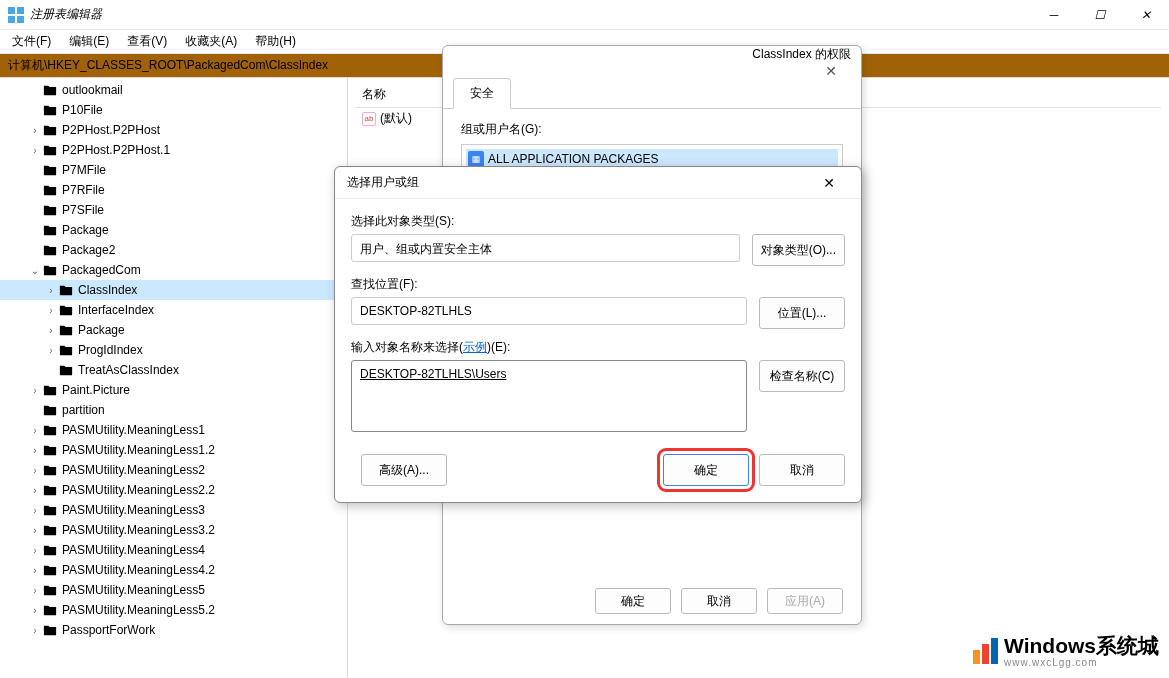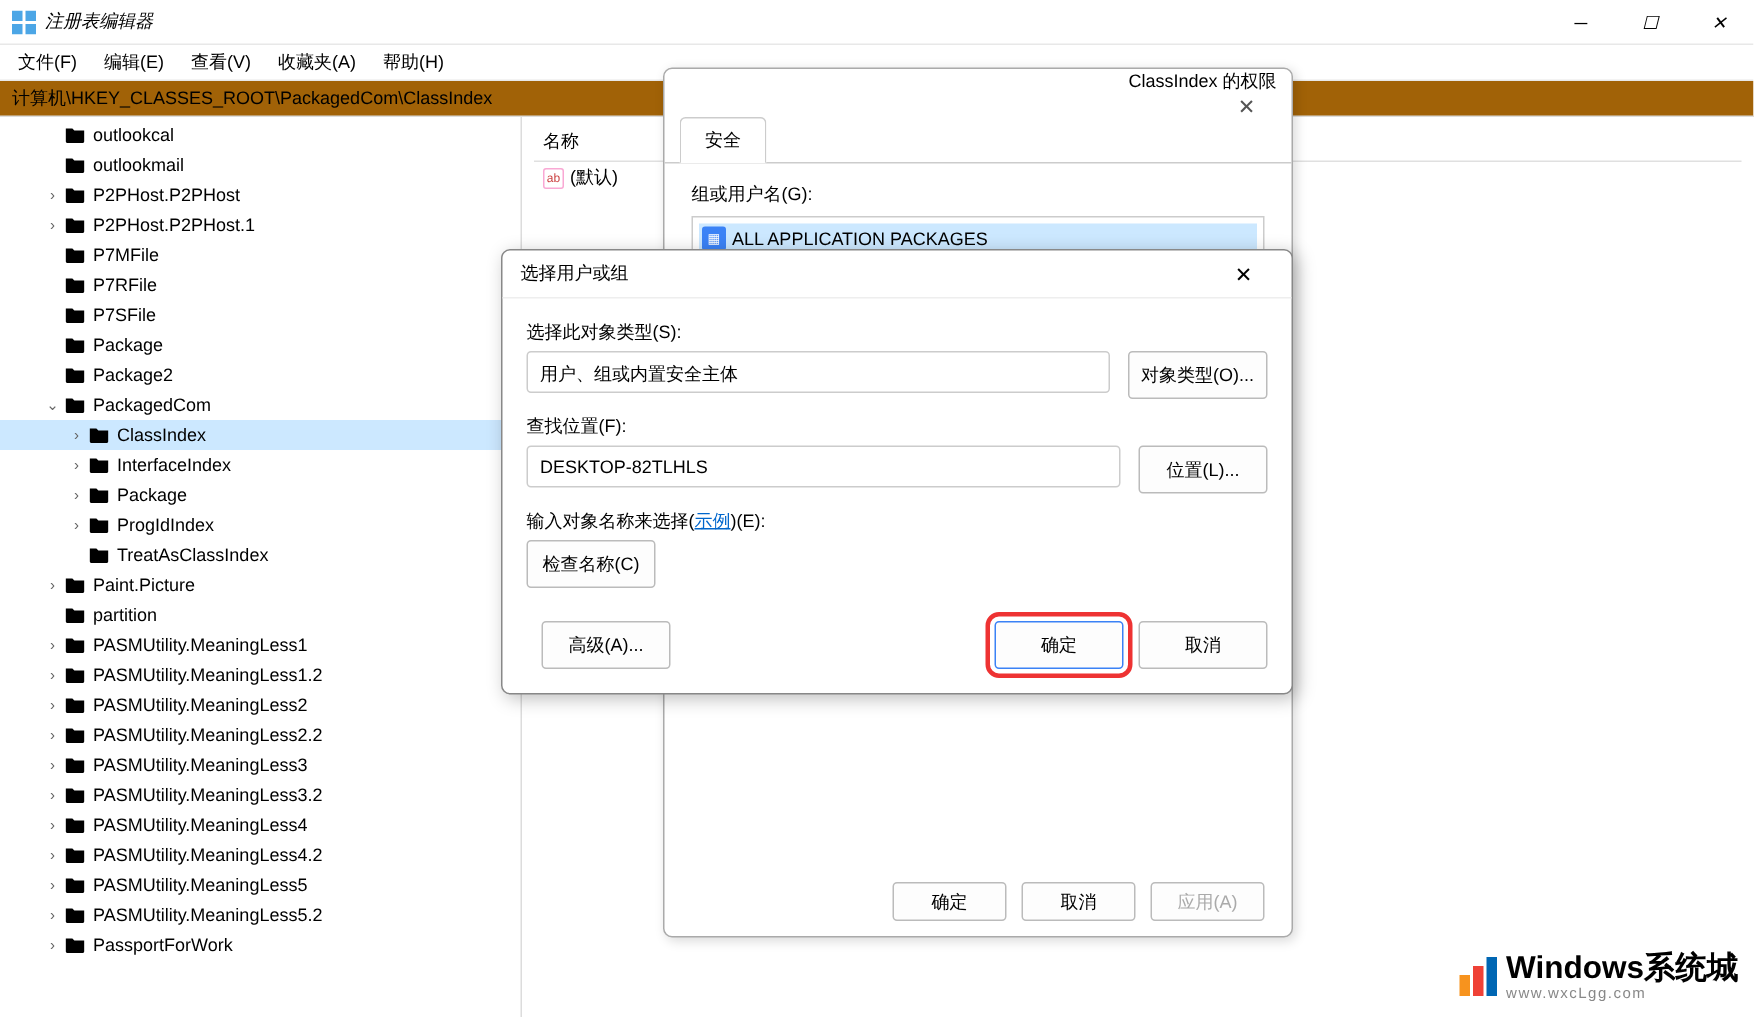--- a/index.html
+++ b/index.html
@@ -125,28 +125,28 @@
 
 <div class="addressbar">计算机\HKEY_CLASSES_ROOT\PackagedCom\ClassIndex</div>
 
 <div class="main">
   <div class="tree-panel" id="tree">
       <div class="tree-item l1">
         <span class="expander"></span>
         <svg viewBox="0 0 16 16" class="folder-icon" width="16" height="14">
           <use href="#fld"></use>
         </svg>
-        <span>outlookcal</span>
-      </div>
-      <div class="tree-item l1">
-        <span class="expander"></span>
-        <svg viewBox="0 0 16 16" class="folder-icon" width="16" height="14">
-          <use href="#fld"></use>
-        </svg>
         <span>outlookmail</span>
+      </div>
+      <div class="tree-item l1">
+        <span class="expander"></span>
+        <svg viewBox="0 0 16 16" class="folder-icon" width="16" height="14">
+          <use href="#fld"></use>
+        </svg>
+        <span>P10File</span>
       </div>
       <div class="tree-item l1">
         <span class="expander">›</span>
         <svg viewBox="0 0 16 16" class="folder-icon" width="16" height="14">
           <use href="#fld"></use>
         </svg>
         <span>P2PHost.P2PHost</span>
       </div>
       <div class="tree-item l1">
         <span class="expander">›</span>
@@ -379,20 +379,23 @@
     <div class="field-label">查找位置(F):</div>
     <div class="row">
       <div class="ro-box">DESKTOP-82TLHLS</div>
       <div class="btn">位置(L)...</div>
     </div>
 
     <div class="field-label">
       <span>输入对象名称来选择(</span><span class="link">示例</span><span>)(E):</span>
     </div>
     <div class="row">
+      <div class="text-area">
+        <span class="uline">DESKTOP-82TLHLS\Users</span>
+      </div>
       <div class="btn">检查名称(C)</div>
     </div>
   </div>
   <div class="footer">
     <div class="btn">高级(A)...</div>
     <div class="spacer"></div>
     <div class="btn ok-highlight">确定</div>
     <div class="btn">取消</div>
   </div>
 </div>

